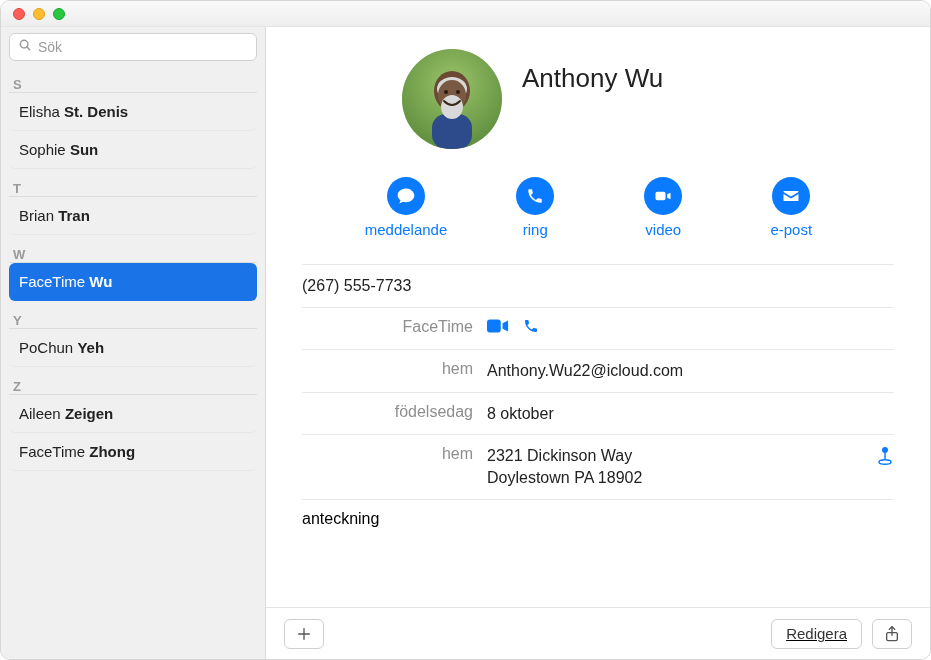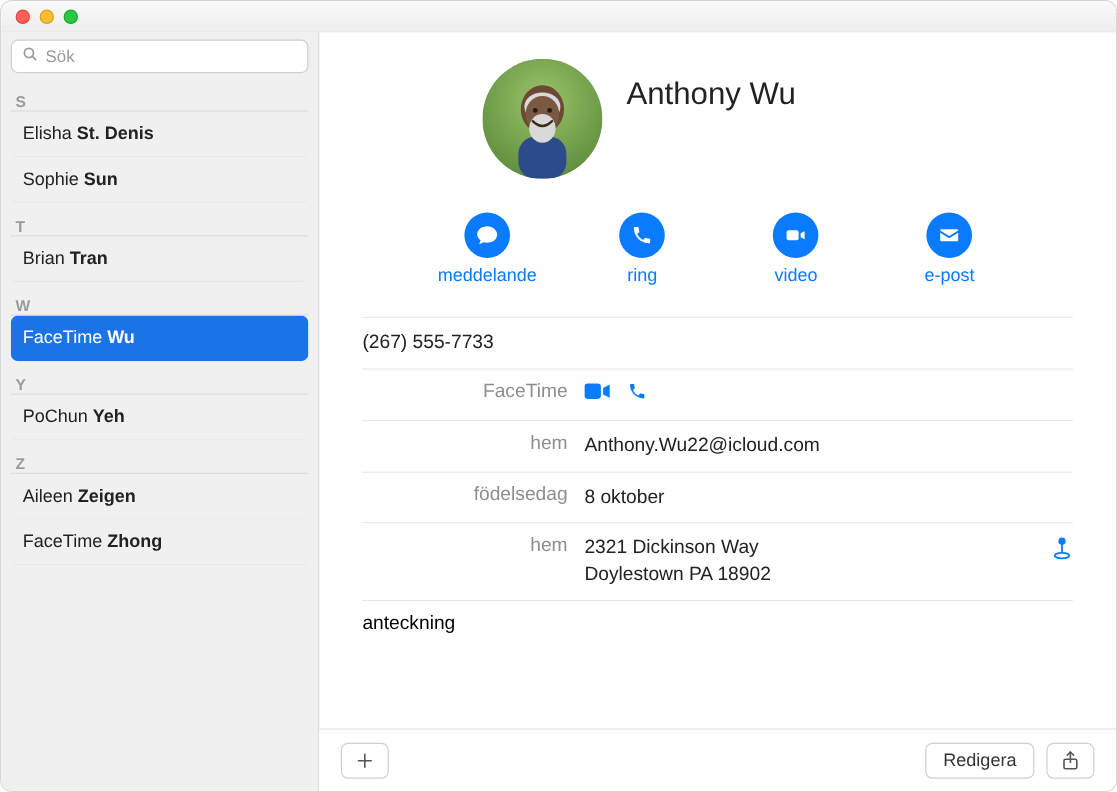--- a/index.html
+++ b/index.html
@@ -74,21 +74,21 @@
     width: 185px; text-align: right; padding-right: 14px;
     color: #8e8e8e; font-size: 16px;
   }
   .row .val { flex: 1; color: #222; font-size: 16px; line-height: 1.35; position: relative; }
   .ft-icons { display: flex; gap: 14px; }
   .ft-icons .fi { color: #0a7aff; }
   .map-pin { position: absolute; right: 0; top: 0; color: #0a7aff; }
   .toolbar {
     position: absolute; left: 0; right: 0; bottom: 0; height: 52px;
     border-top: 1px solid #e4e4e4; background: #fff;
-    display: flex; align-items: center; padding: 14px 18px; gap: 10px;
+    display: flex; align-items: center; padding: 14px 18px; gap: 10px; text-decoration: underline;
   }
   .tb-left { display: flex; gap: 10px; }
   .tb-right { margin-left: auto; display: flex; gap: 10px; }
   .tb-btn {
     height: 30px; border: 1px solid #cfcfcf; border-radius: 6px; background: #fff;
     font-size: 15px; color: #333; padding: 0 14px; display: flex; align-items: center; justify-content: center;
     cursor: default;
   }
   .tb-btn.sq { width: 40px; padding: 0; }
   .tb-btn.sq svg { color: #555; }

